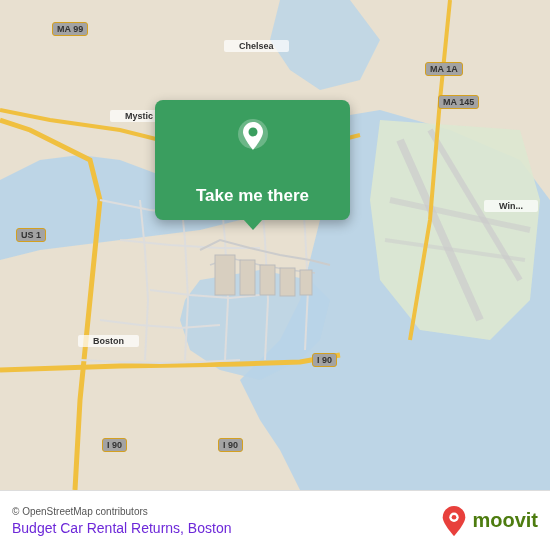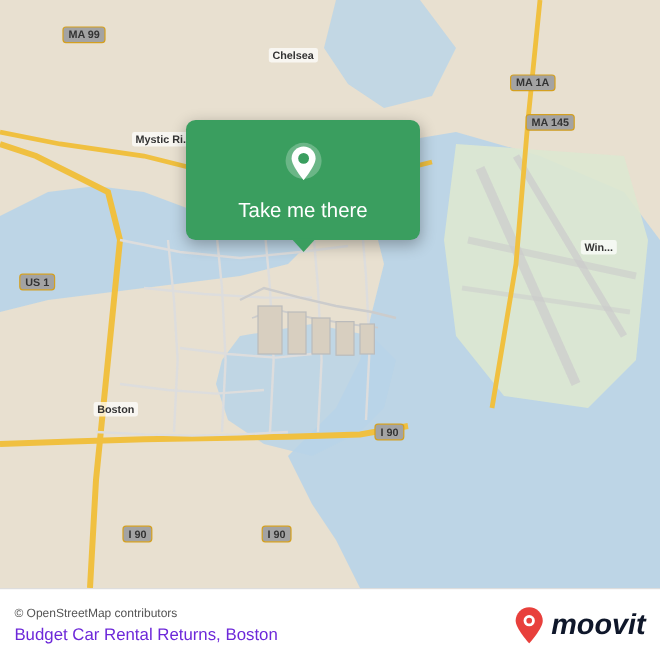--- a/index.html
+++ b/index.html
@@ -62,23 +62,24 @@
       width: 38px;
       height: 38px;
       margin-bottom: 10px;
     }
 
     #take-me-there-btn {
       background: transparent;
       border: none;
       color: white;
       font-size: 17px;
-      font-weight: 400;
+      font-weight: 700;
       cursor: pointer;
       padding: 0;
+      margin-top: 20px;
     }
 
     
     #footer {
       width: 550px;
       height: 60px;
       background: white;
       display: flex;
       align-items: center;
       justify-content: space-between;
@@ -109,34 +110,33 @@
       align-items: center;
       gap: 4px;
     }
 
     .moovit-pin {
       width: 28px;
       height: 32px;
     }
 
     .moovit-text {
-      font-size: 24px;
+      font-size: 20px;
       font-weight: bold;
-      color: #0f172a;
-      font-style: italic;
+      color: #4d7c0f;
     }
 
     
     .road-label {
       position: absolute;
       font-size: 9px;
       color: #333;
       font-weight: 600;
       background: rgba(255,255,255,0.7);
-      padding: 1px 3px;
+      padding: 1px 15px;
       border-radius: 2px;
     }
 
     .highway-badge {
       position: absolute;
       background: #a3a3a3;
       border: 1px solid #d4a020;
       border-radius: 3px;
       font-size: 9px;
       font-weight: bold;

